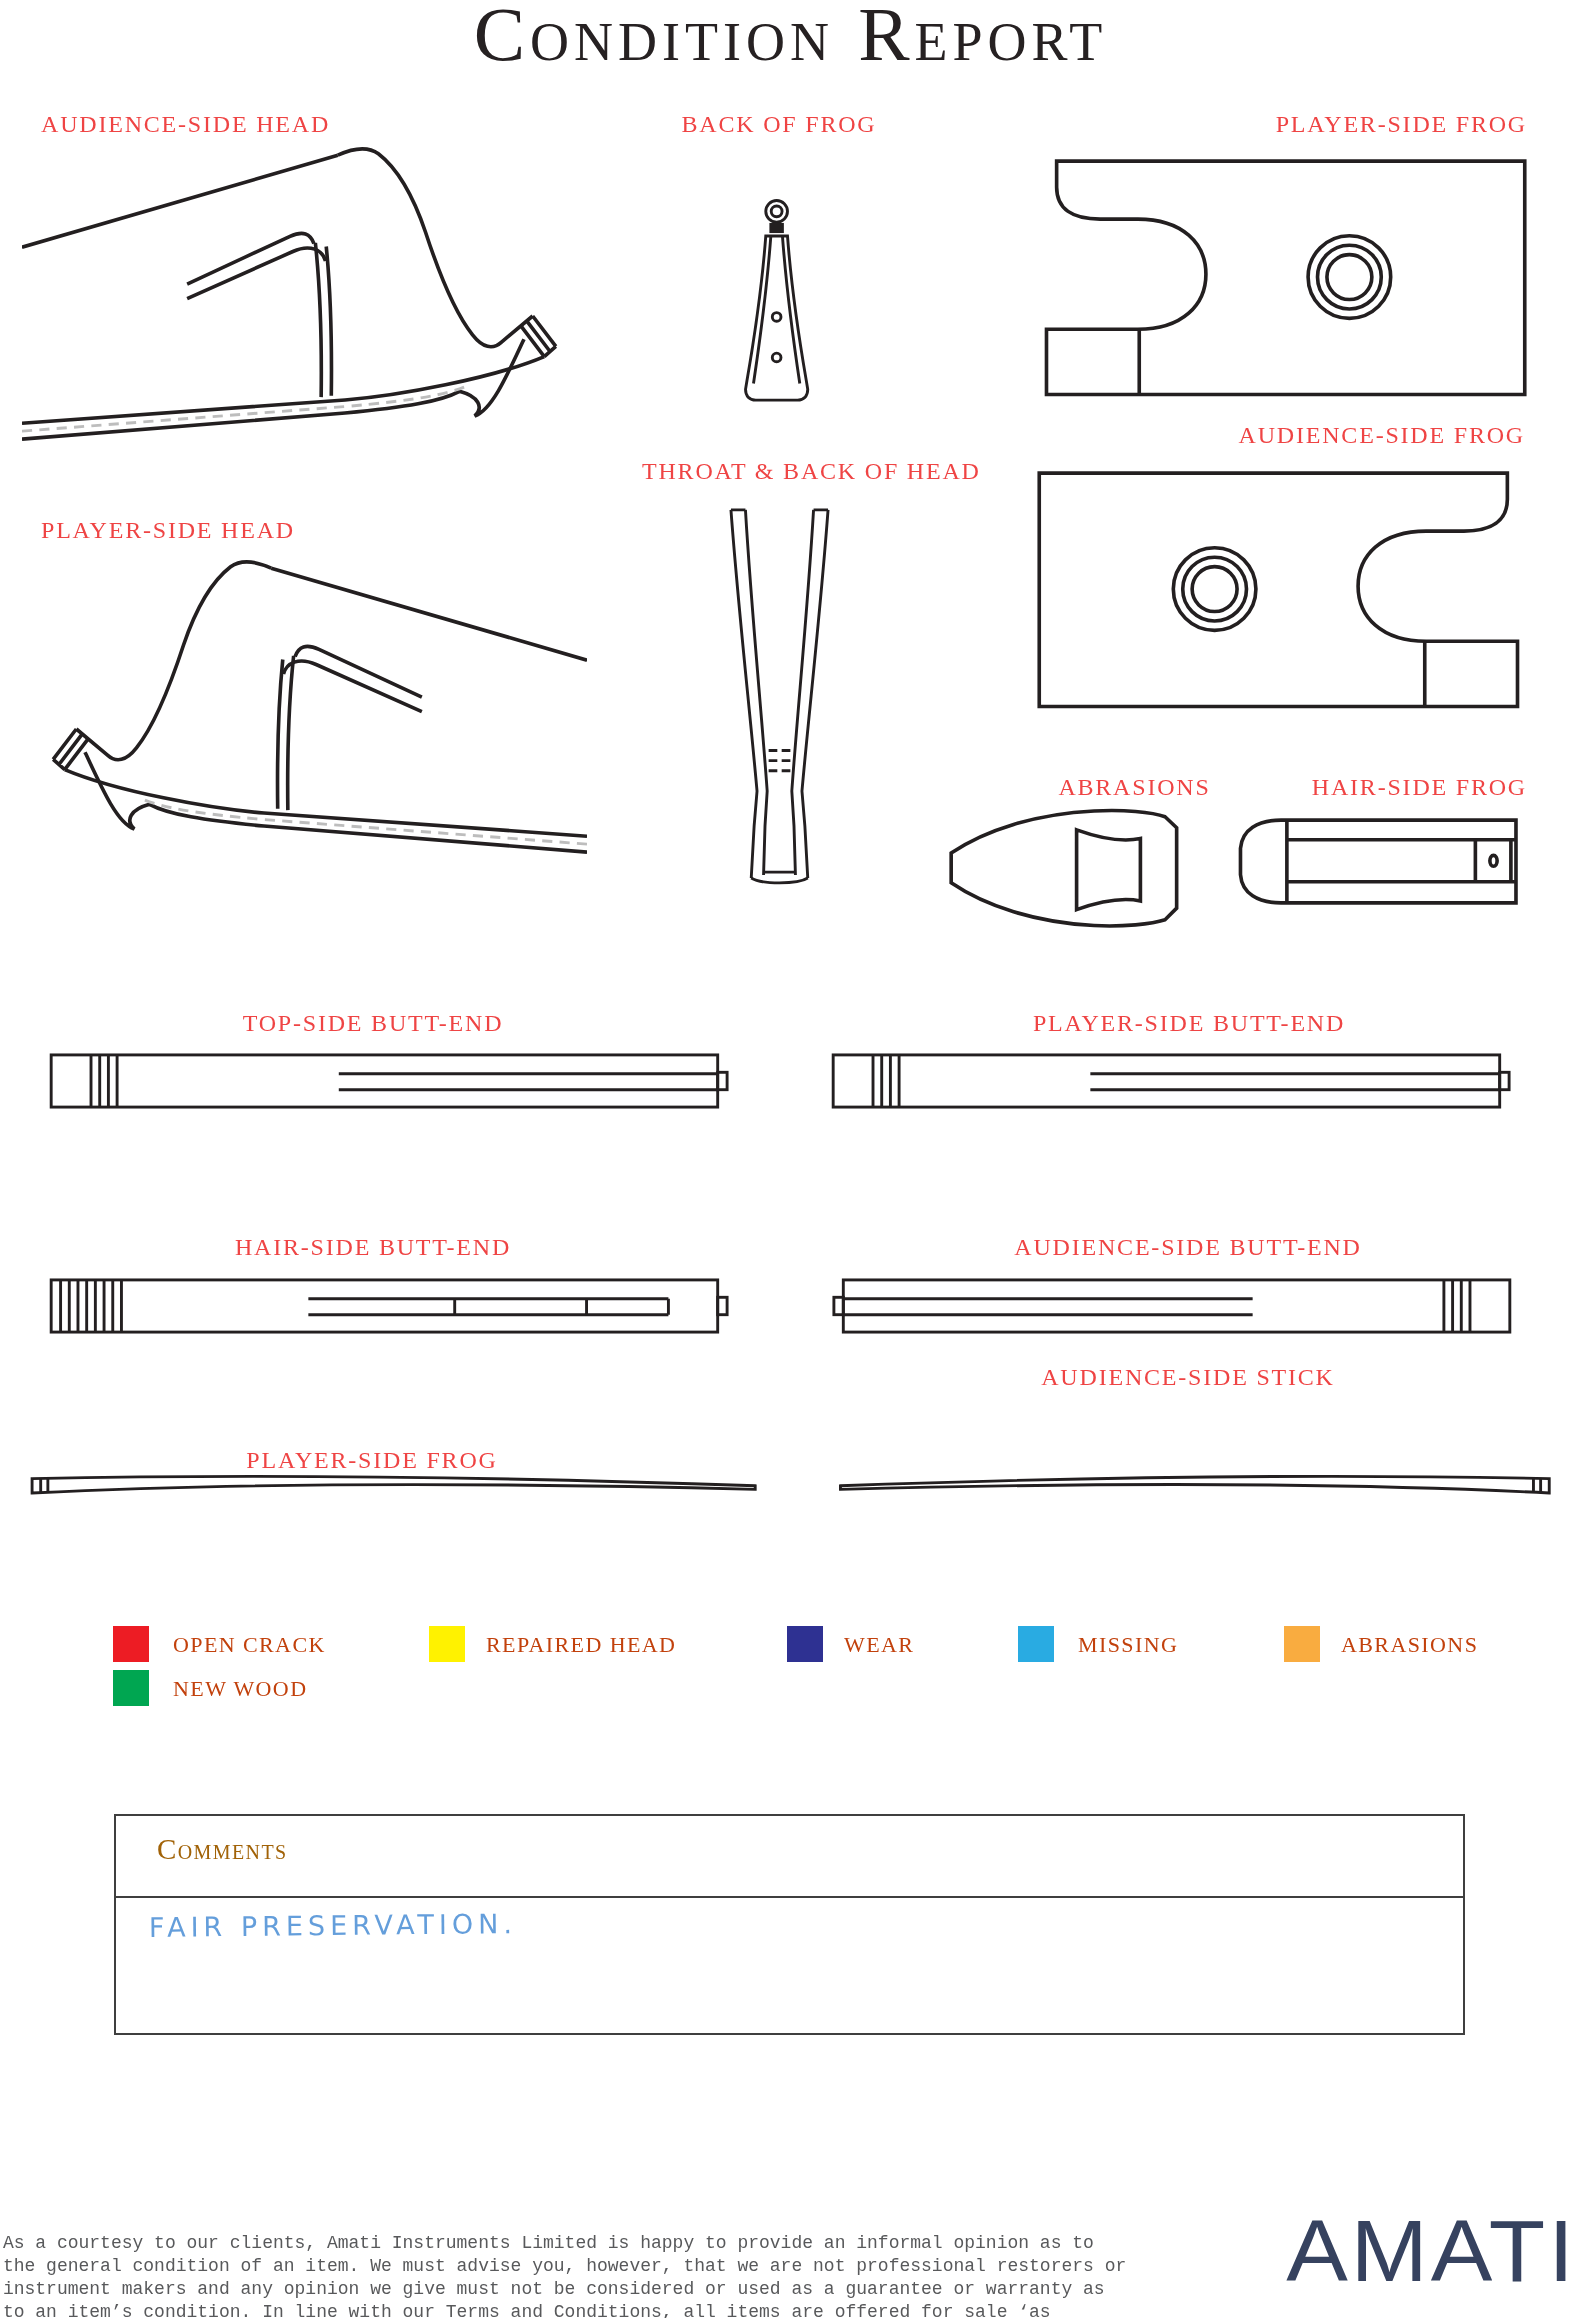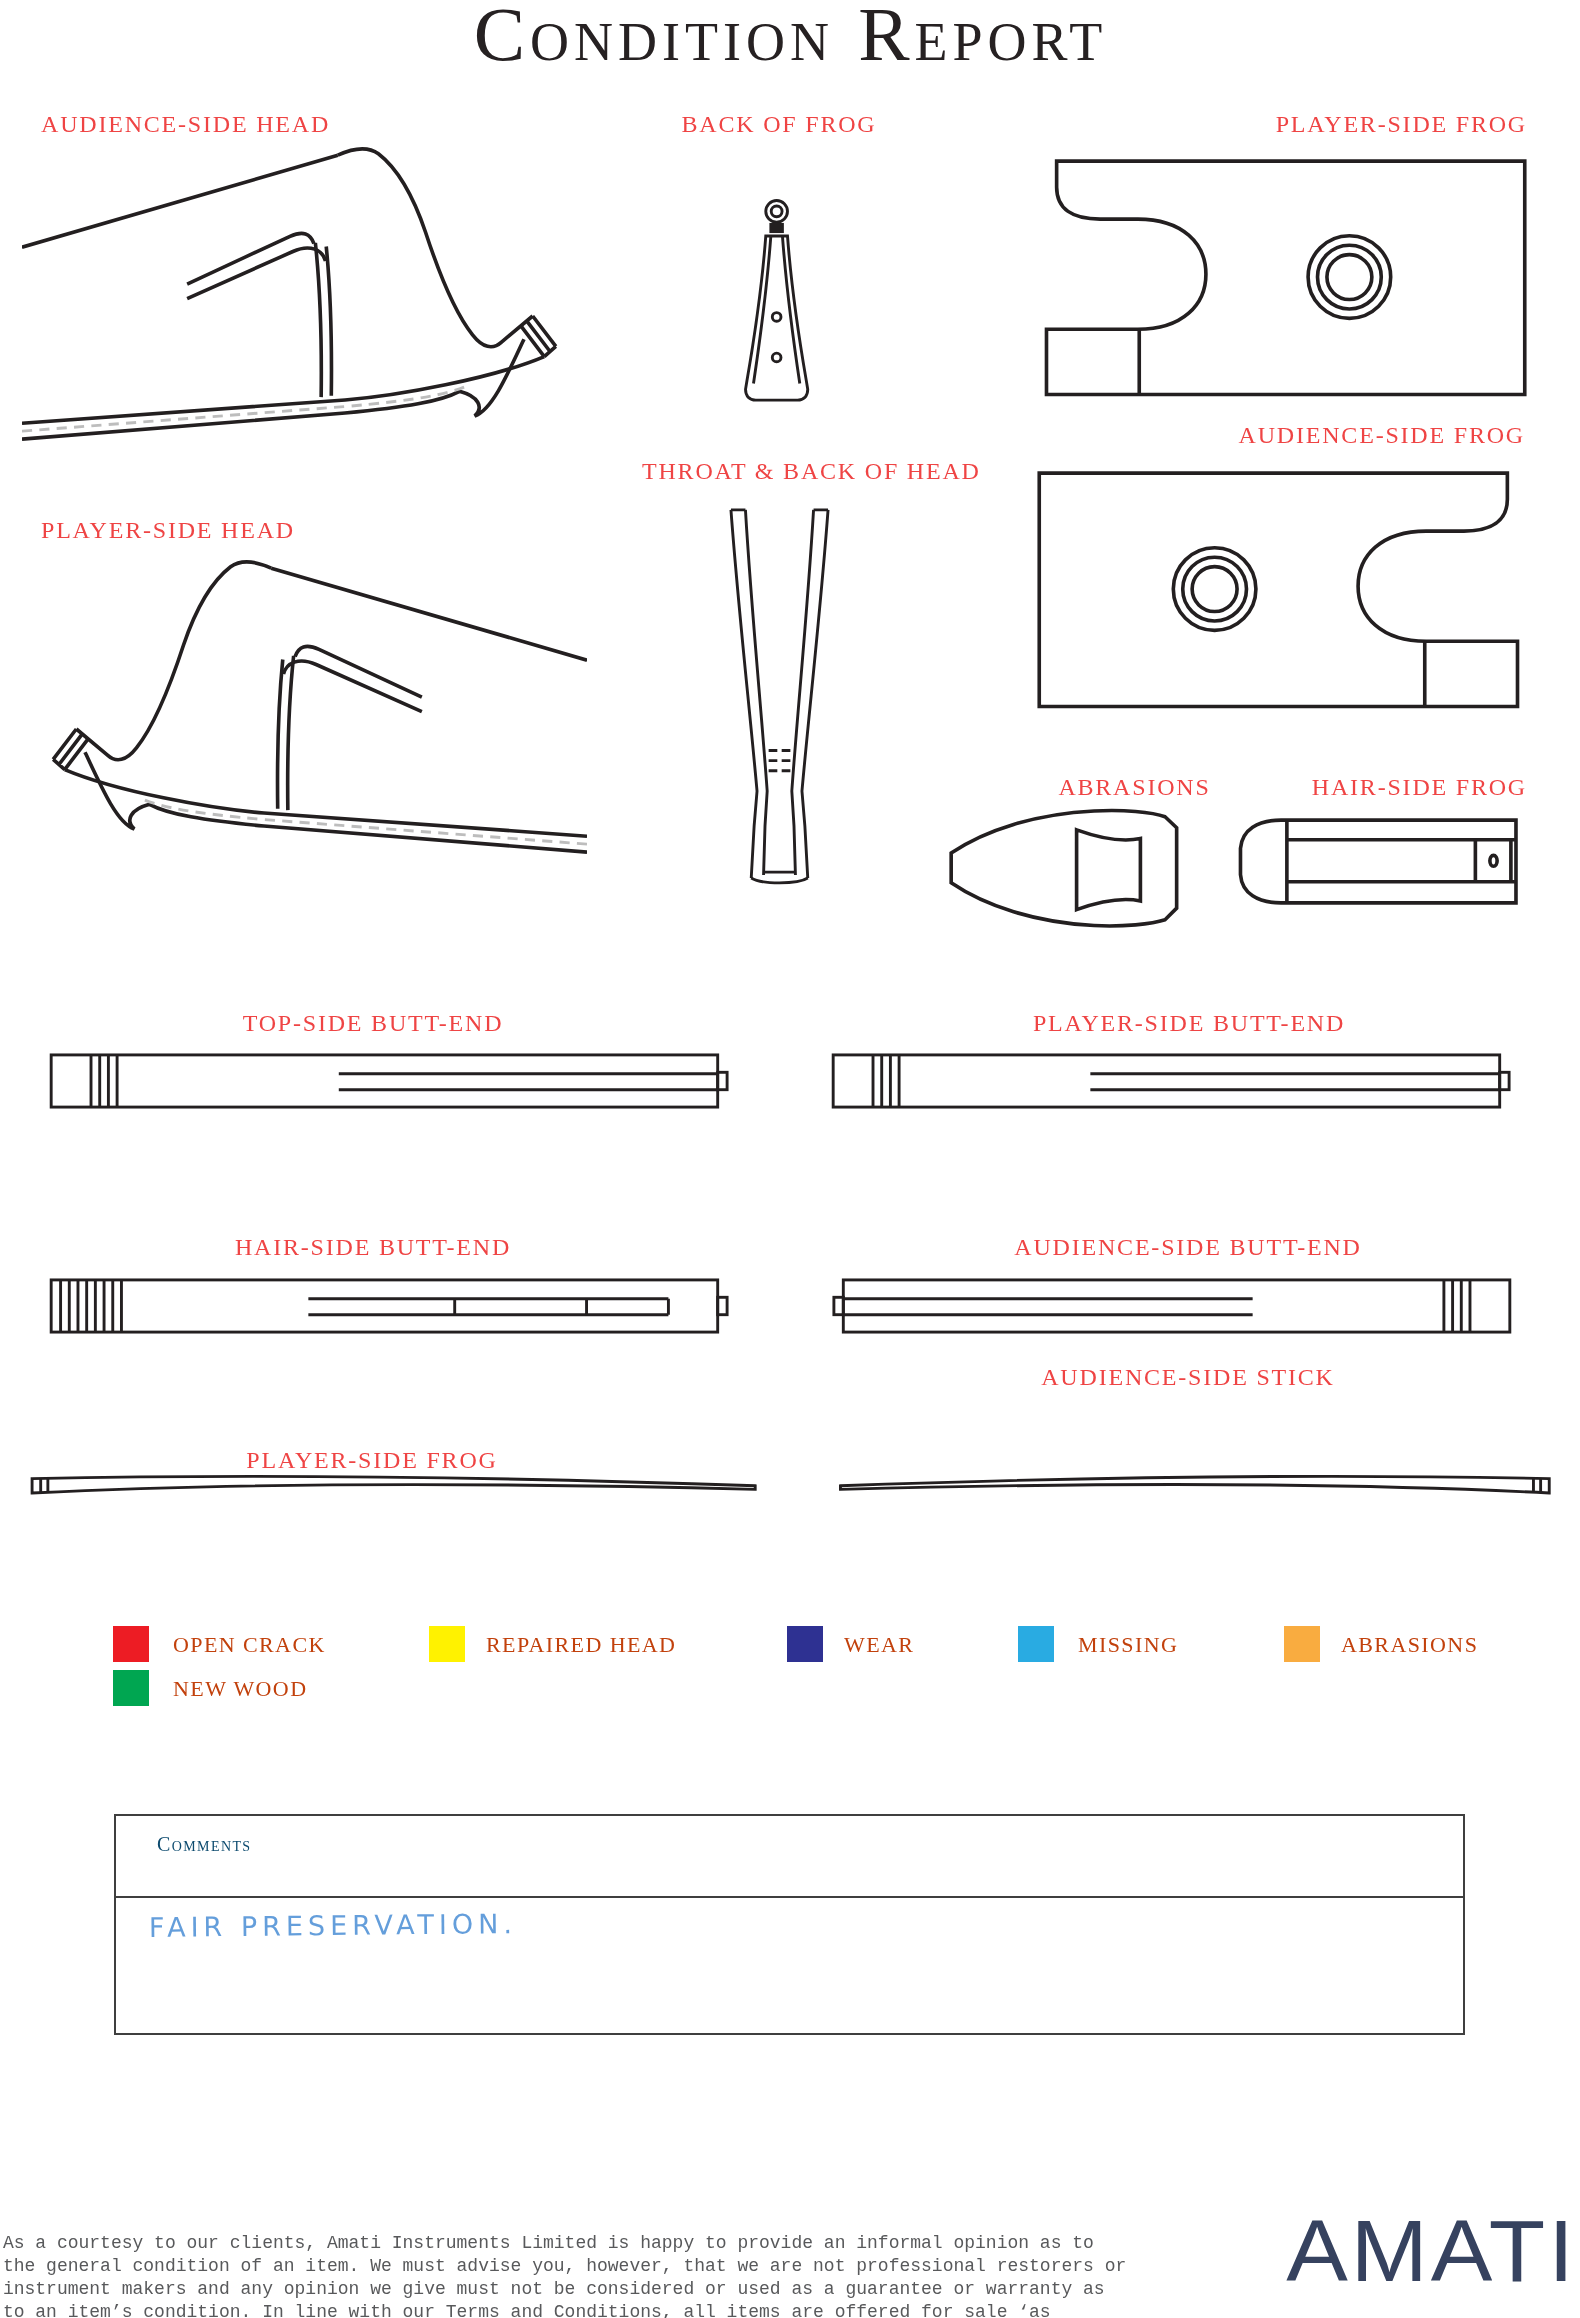--- a/index.html
+++ b/index.html
@@ -13,21 +13,21 @@
   .rgt{text-align:right;}
   svg{display:block;}
   .ln{stroke:#231F20;stroke-width:5;fill:none;}
   .ln4{stroke:#231F20;stroke-width:4;fill:none;}
   .dash{stroke:#bdbdbd;stroke-width:4;fill:none;stroke-dasharray:14 10;}
   .fillb{fill:#231F20;stroke:none;}
   .legend-swatch{width:36px;height:36px;display:block;}
   .legend-label{font-size:22px;letter-spacing:1.4px;color:#c2410c;white-space:nowrap;}
   #comments-box{left:114px;top:1814px;width:1347px;height:217px;border:2.2px solid #3f3f3f;}
   #comments-head{position:absolute;left:41px;top:17.4px;font-variant:small-caps;
-                 font-size:20px;letter-spacing:1.4px;color:#0c4a6e;}
+                 font-size:29px;letter-spacing:1.4px;color:#a16207;}
   #comments-divider{position:absolute;left:0;top:80px;width:100%;height:2.2px;background:#3f3f3f;}
   #handwriting{position:absolute;left:33px;top:94px;font-family:"DejaVu Sans",sans-serif;
                font-size:27px;letter-spacing:5px;color:#4a8ed5;text-transform:uppercase;
                transform:rotate(-0.6deg);opacity:0.85;}
   #disclaimer{left:2.9px;top:2232px;width:1131px;font-family:Liberation Mono, monospace;
               font-size:18px;line-height:23px;color:#58595b;}
   #logo{right:4.3px;top:2200px;font-family:"Liberation Sans",sans-serif;font-size:88px;
         letter-spacing:2.9px;color:#36425f;transform:scale(1.05,1.0);transform-origin:right top;}
 </style>
 </head>

